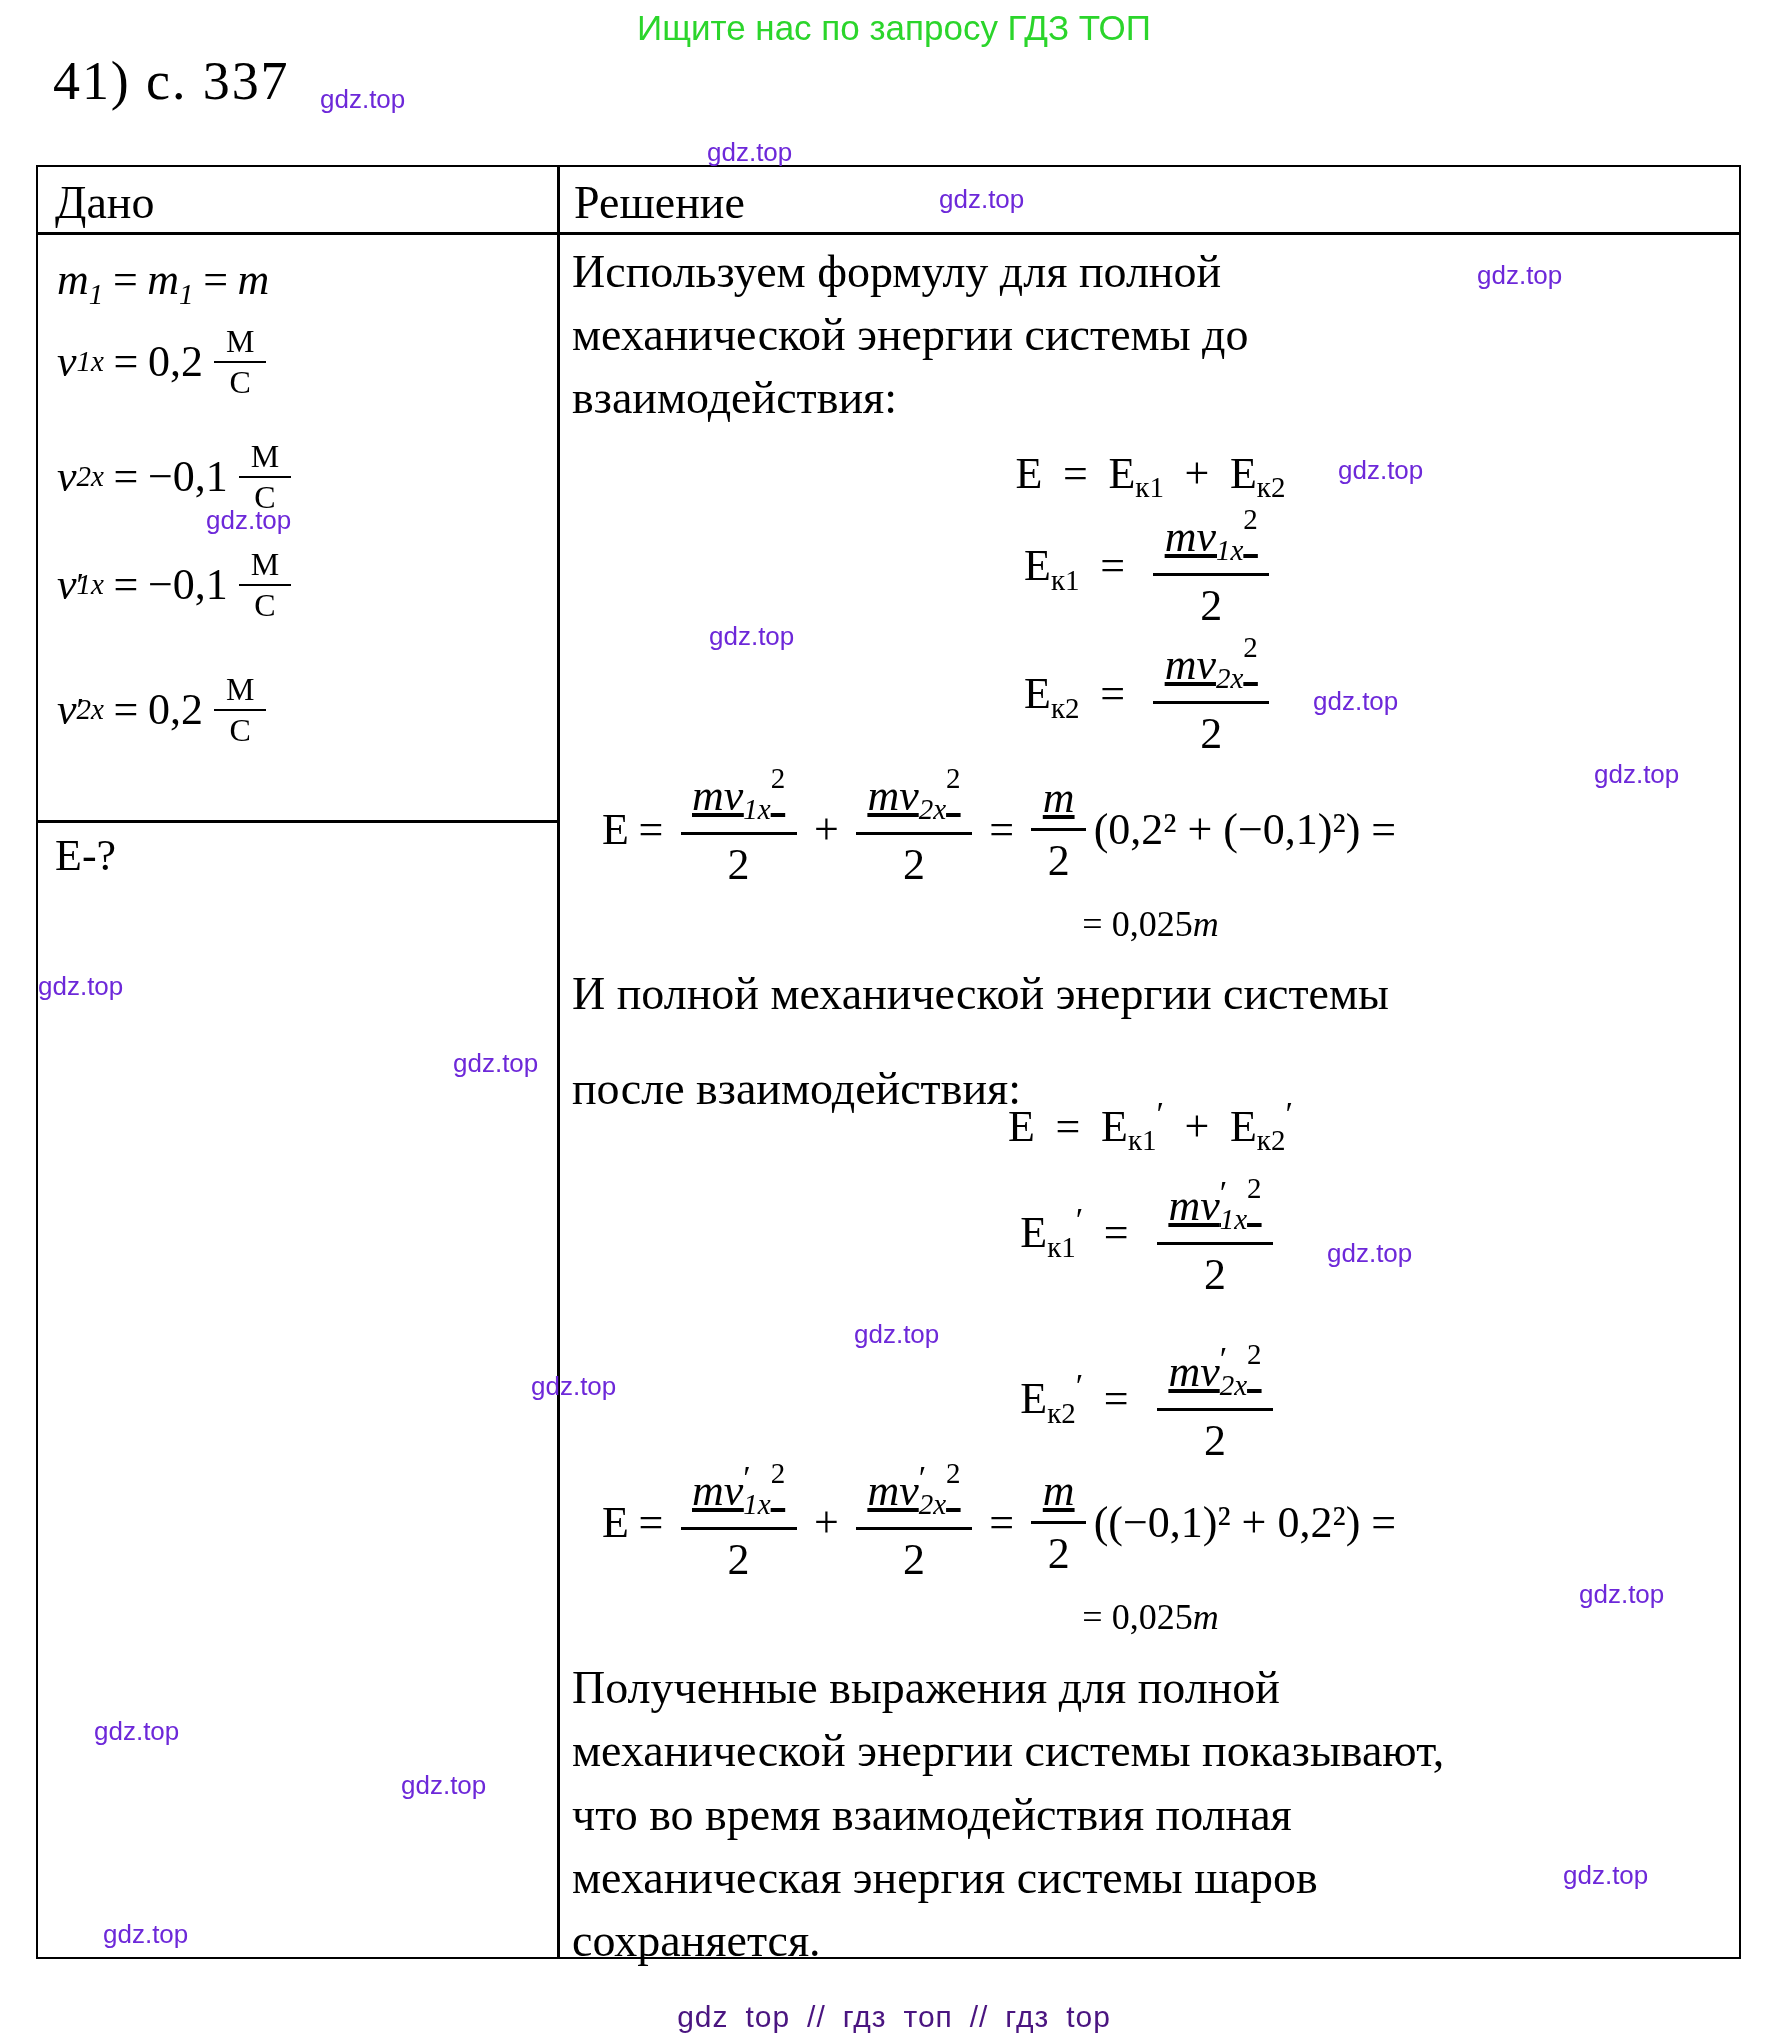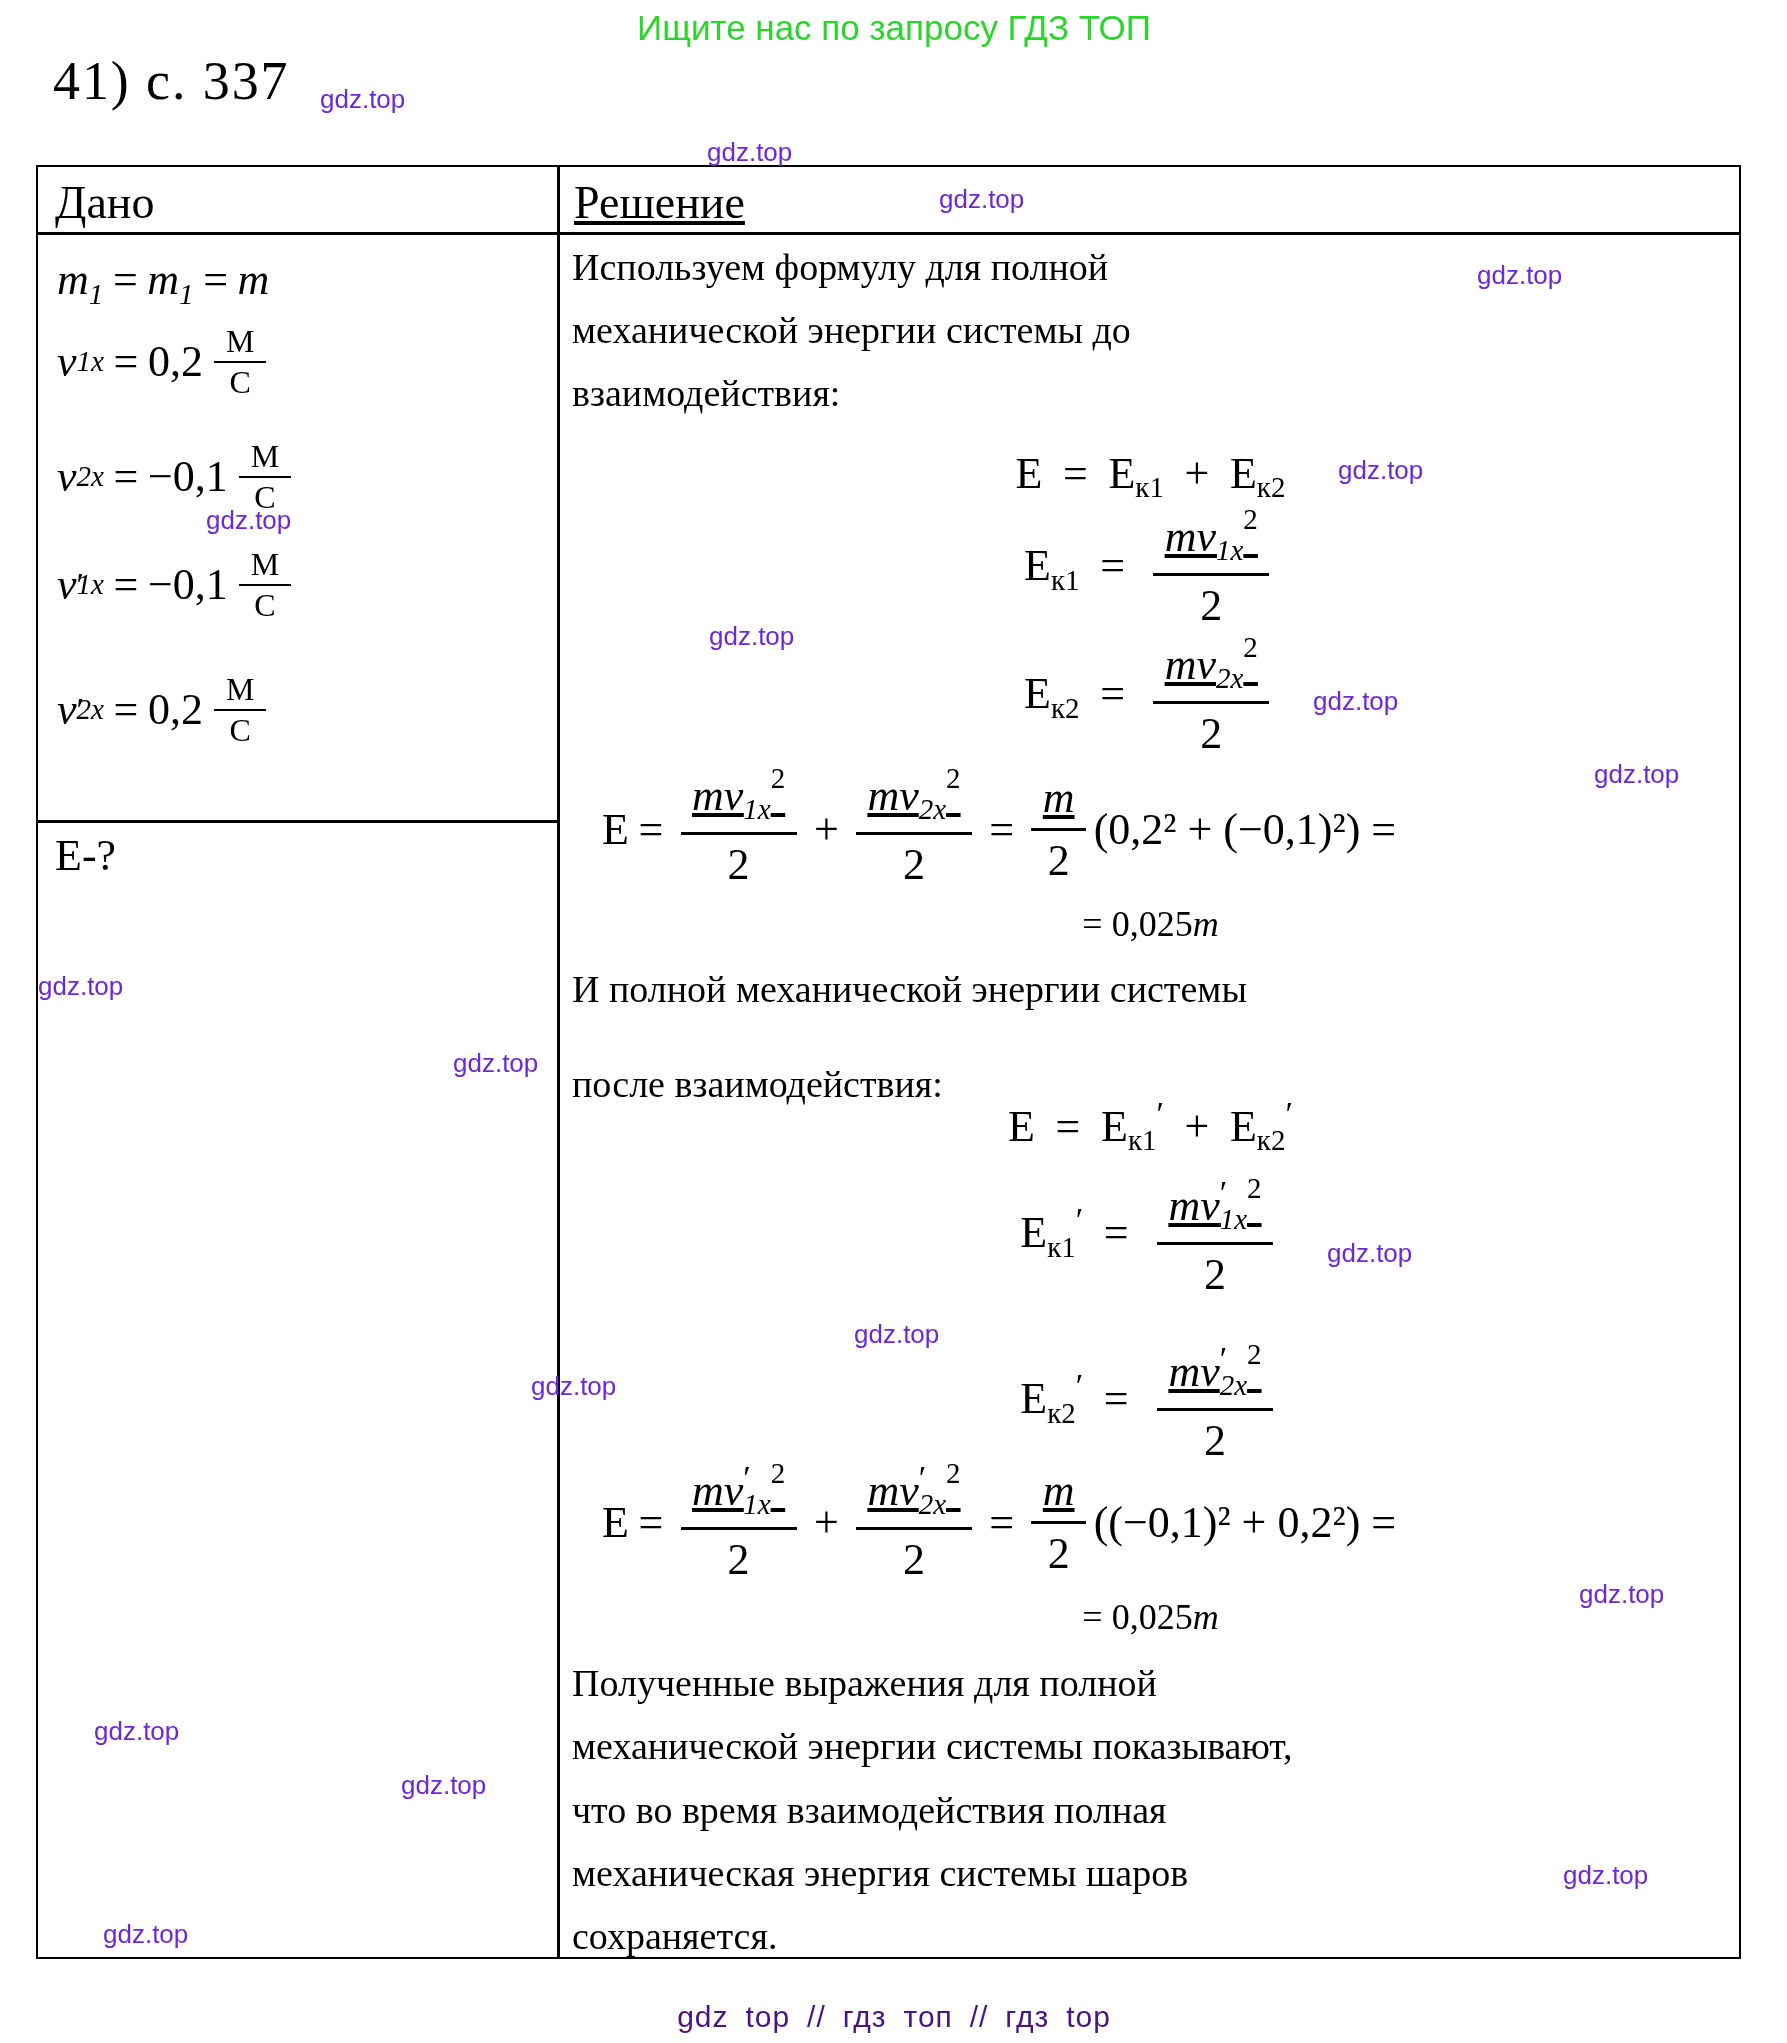--- a/index.html
+++ b/index.html
@@ -28,21 +28,21 @@
   sup{font-size:29px;position:relative;top:-5.7px;}
   .op{padding:0 9.6px;}
   .prime{display:inline-block;width:0;font-size:34px;vertical-align:super;font-style:normal;}
   .eprime{font-size:34px;vertical-align:super;font-style:normal;}
 
   .vrow{display:flex;align-items:center;height:107px;}
   .ufrac{display:inline-flex;flex-direction:column;align-items:center;
          margin-left:11.5px;font-size:32px;line-height:1.2;}
   .unum{border-bottom:2.9px solid #000;padding:0 11.5px;}
 
-  .ptext{position:absolute;left:572px;font-size:38px;white-space:nowrap;}
+  .ptext{position:absolute;left:572px;font-size:46px;white-space:nowrap;}
 
   .cformula{position:absolute;left:560px;width:1181px;text-align:center;
             font-size:44px;white-space:nowrap;}
   .frac{display:inline-block;vertical-align:middle;text-align:center;margin:0 7.6px;}
   .frac .num{display:block;border-bottom:3.8px solid #000;padding:0 11.5px 5.7px;text-decoration:underline;}
   .frac .den{display:block;padding-top:3.8px;}
 
   .fformula{position:absolute;display:flex;align-items:center;height:134px;
             font-size:44px;white-space:nowrap;}
   .resform{font-size:36px;}
@@ -54,21 +54,21 @@
 
   <div class="banner">Ищите нас по запросу ГДЗ ТОП</div>
   <div class="title">41) с. 337</div>
 
   <div class="table-frame"></div>
   <div class="vline"></div>
   <div class="hline" style="left:36px;top:232px;width:1705px;"></div>
   <div class="hline" style="left:36px;top:820px;width:524px;"></div>
 
   <div class="cell-header" style="left:55px;top:176px;">Дано</div>
-  <div class="cell-header" style="left:574px;top:176px;text-decoration:underline;">Решение</div>
+  <div class="cell-header" style="left:574px;top:176px;">Решение</div>
 
   <div class="math" style="left:57px;top:254px;">
     <span class="mi">m</span><sub class="mi">1</sub><span class="op">=</span><span class="mi">m</span><sub class="mi">1</sub><span class="op">=</span><span class="mi">m</span>
   </div>
 
   <div class="math vrow" style="left:57px;top:308px;">
     <span class="mi">v</span>
       <span class="prime"></span>
       <sub class="mi">1x</sub>
     <span class="op">=</span>

